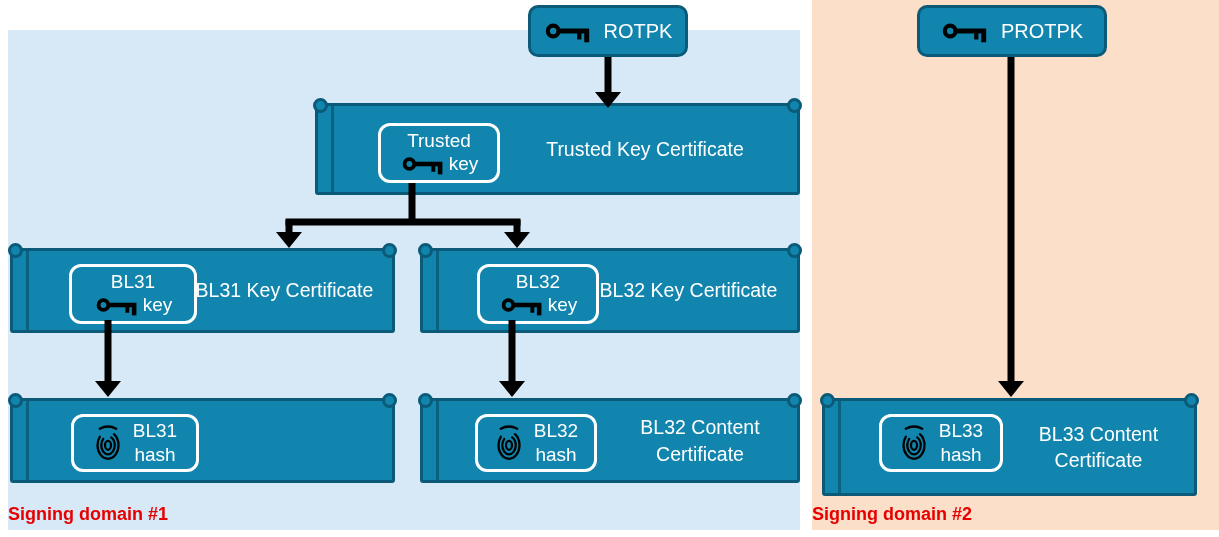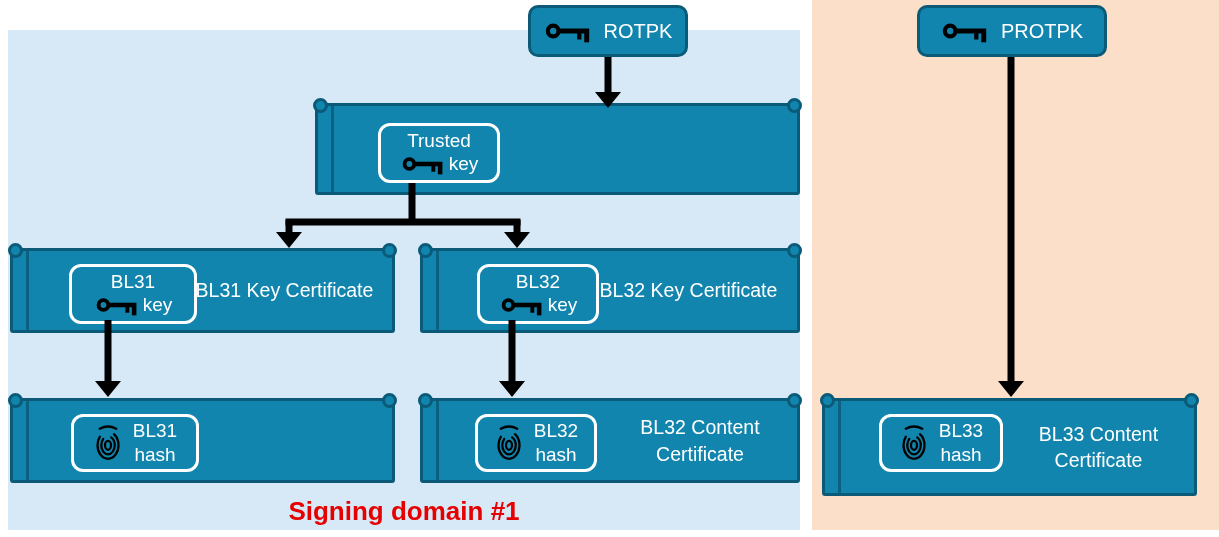--- a/index.html
+++ b/index.html
@@ -45,21 +45,21 @@
   .hash-badge .fp-icon { width:30px; height:42px; }
   .b-col { display:flex; flex-direction:column; align-items:center; line-height:1.25; }
 
   .cert-title {
     position:absolute; color:var(--box-text,#fff); font-size:19.5px; line-height:1.35;
     display:flex; align-items:center; justify-content:center; text-align:center;
   }
 
   .domain-label {
     position:absolute; z-index:2; color:var(--label-red,#e60000);
-    font-weight:bold; font-size:26px; text-align:center;
+    font-weight:bold; font-size:18px; margin-top:8px;
   }
   .hidden-defs { position:absolute; width:0; height:0; }
 </style>
 </head>
 <body>
 
 <svg class="hidden-defs" aria-hidden="true">
   <defs>
     <symbol id="icon-key" viewBox="0 0 64 34">
       <circle cx="11" cy="17" r="7.5" fill="none" stroke="#000" stroke-width="6"></circle>
@@ -123,20 +123,21 @@
     <div class="curl tr"></div>
     <div class="badge key-badge" style="left:36px;top:17px;width:122px;height:60px">
       <span>Trusted</span>
       <span class="b-row">
         <svg class="key-icon" viewBox="0 0 64 34">
             <use href="#icon-key"></use>
           </svg>
         <span>key</span>
       </span>
     </div>
+    <div class="cert-title" style="left:190px;right:15px;top:0;bottom:0">Trusted Key Certificate</div>
   </div>
 
   <div class="scroll" style="left:10px;top:248px;width:385px;height:85px">
     <div class="roll-line"></div>
     <div class="curl tl"></div>
     <div class="curl tr"></div>
     <div class="badge key-badge" style="left:32px;top:13px;width:128px;height:60px">
       <span>BL31</span>
       <span class="b-row">
         <svg class="key-icon" viewBox="0 0 64 34">
@@ -205,14 +206,15 @@
         </svg>
       <span class="b-col">
         <span>BL33</span>
         <span>hash</span>
       </span>
     </div>
     <div class="cert-title" style="left:188px;right:10px;top:0;bottom:0">BL33 Content Certificate</div>
   </div>
 
   <div class="domain-label" style="left:8px;top:496px;width:792px">Signing domain #1</div>
+  <div class="domain-label" style="left:812px;top:496px;width:407px">Signing domain #2</div>
 
 </div>
 
 </body></html>

